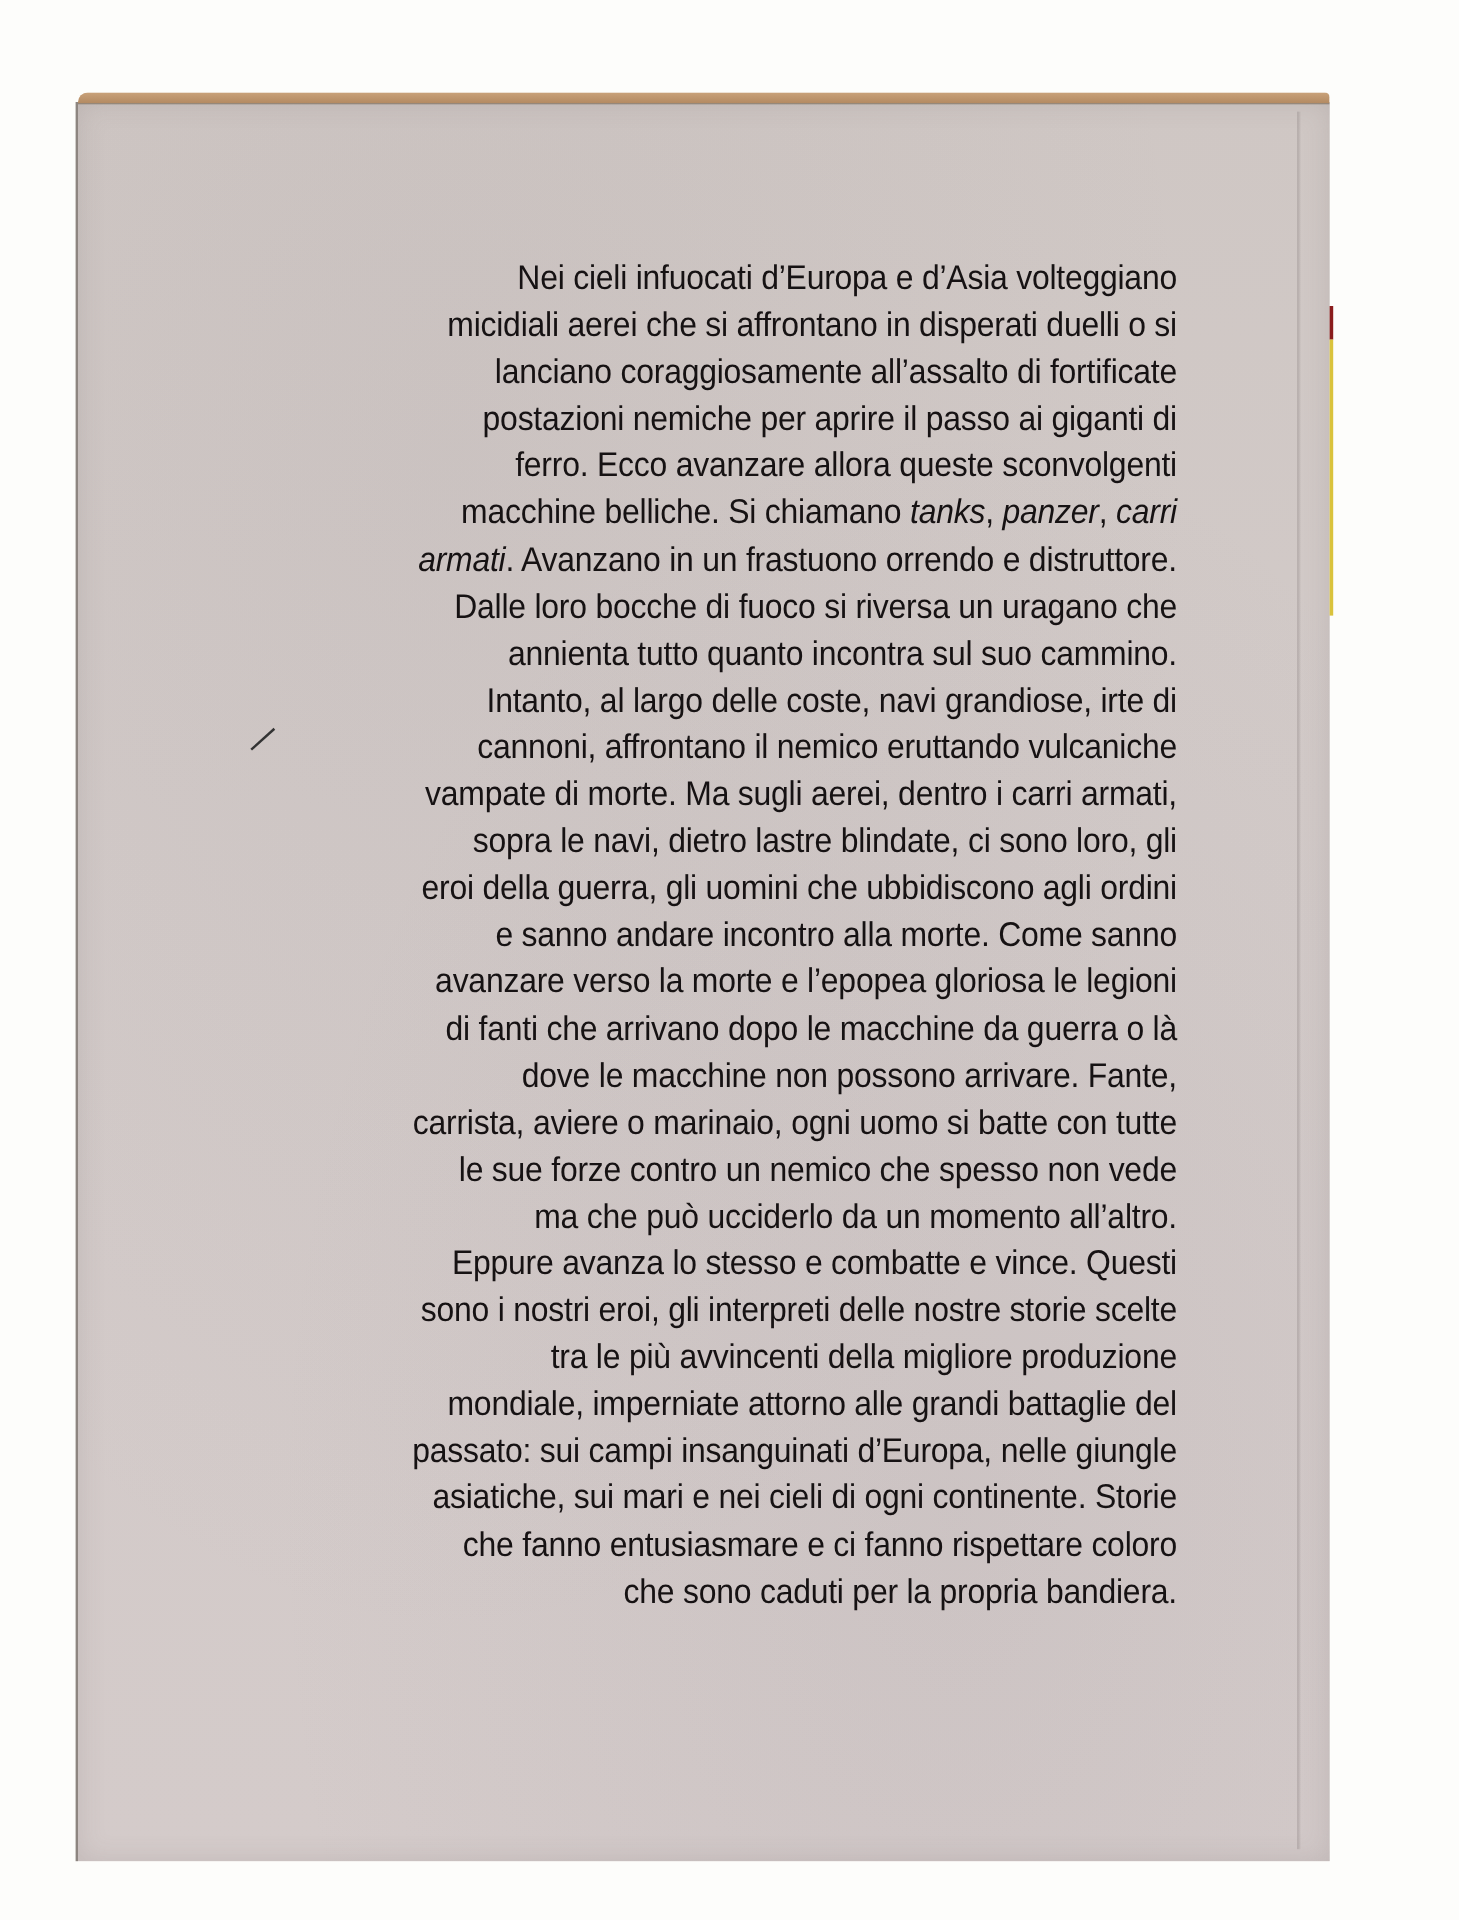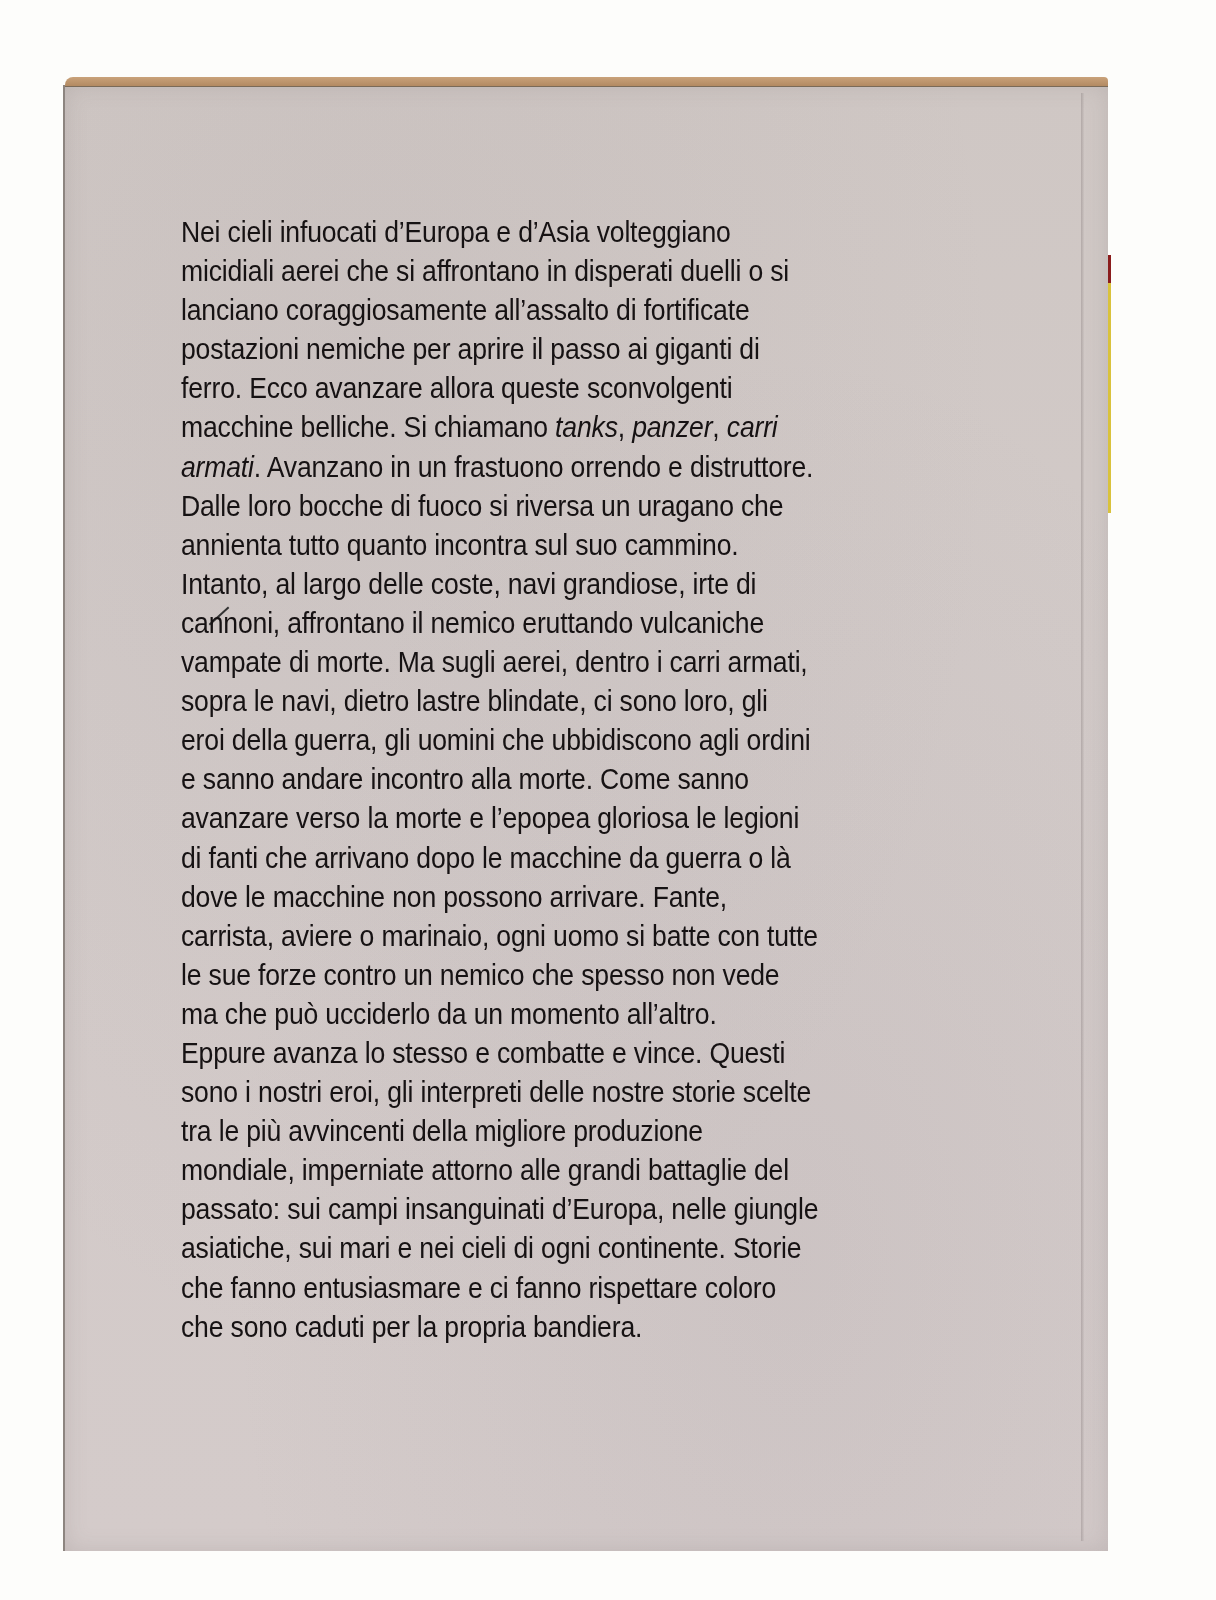--- a/index.html
+++ b/index.html
@@ -12,20 +12,21 @@
     .cover {
       position: absolute;
       left: 63px; top: 85px;
       width: 1043px; height: 1466px;
       background:
         radial-gradient(ellipse at 30% 20%, rgba(150,140,145,0.10), transparent 60%),
         radial-gradient(ellipse at 70% 80%, rgba(140,130,140,0.10), transparent 55%),
         linear-gradient(180deg, #cfc7c4 0%, #d2cac8 40%, #d4cbca 100%);
       border-left: 2px solid #8d8580;
       box-shadow: inset 0 0 22px rgba(110,100,100,0.18);
+      text-align: right;
     }
     .top-edge {
       position: absolute; left: 0; top: -8px;
       width: 100%; height: 9px;
       background: linear-gradient(180deg, #c9a27a, #b38a62);
       border-top-left-radius: 8px;
       border-top-right-radius: 4px;
       border-bottom: 1px solid #7a6a58;
     }
     .spine-groove {

